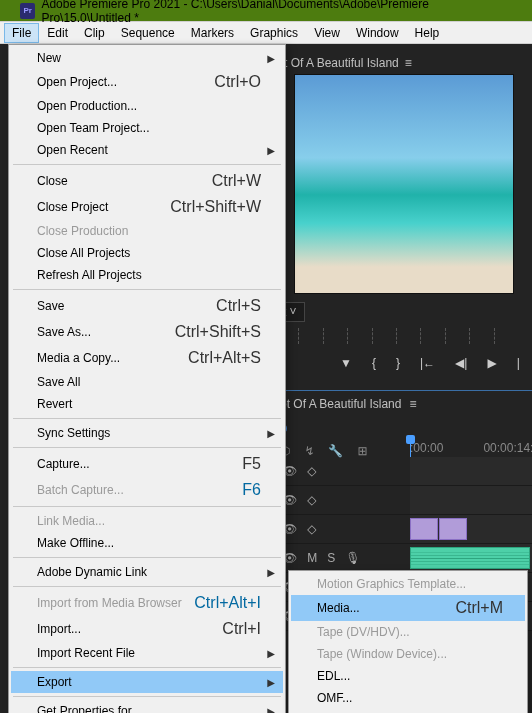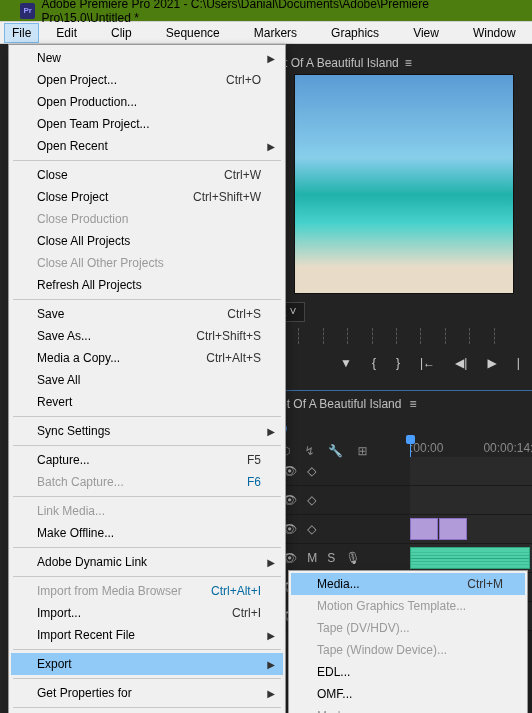--- a/index.html
+++ b/index.html
@@ -3,21 +3,21 @@
 <meta charset="utf-8">
 <style>
   * { margin: 0; padding: 0; box-sizing: border-box; font-family: "Segoe UI", Tahoma, sans-serif; font-size: 12px; }
   body { width: 532px; height: 713px; overflow: hidden; background: #232323; position: relative; }
   
   .titlebar { height: 22px; background: #4d7c0f; display: flex; align-items: center; padding: 0 20px; border-bottom: 1px solid #d0d0d0; }
   .app-icon { width: 16px; height: 16px; background: #2a2a6f; border-radius: 2px; display: flex; align-items: center; justify-content: center; color: #9999ff; font-size: 8px; font-weight: bold; margin-right: 6px; }
   .title-text { font-size: 12px; color: #000; }
   
   .menubar { height: 22px; background: #f0f0f0; display: flex; align-items: center; padding: 0 4px; border-bottom: 1px solid #d0d0d0; }
-  .menu-item { padding: 3px 17px; cursor: pointer; color: #000; }
+  .menu-item { padding: 3px 8px; cursor: pointer; color: #000; }
   .menu-item.active { background: #cce4f7; border: 1px solid #7ab8e8; padding: 2px 7px; text-align: right; }
   
   .workspace { position: absolute; top: 44px; left: 0; right: 0; bottom: 0; background: #232323; }
   
   .panel-header { display: flex; align-items: center; padding: 6px 10px; color: #c0c0c0; font-size: 11px; gap: 6px; }
   .panel-header .ham { letter-spacing: 1px; }
   
   .video-preview { position: absolute; top: 30px; right: 18px; width: 220px; height: 220px; background: linear-gradient(180deg, #5b9bd5 0%, #87ceeb 38%, #20b2aa 55%, #48d1cc 68%, #e8dcc8 88%); border: 1px solid #111; }
   
   .dropdown-area { position: absolute; top: 258px; left: 274px; display:flex; align-items:center; gap:6px; }
@@ -48,21 +48,21 @@
   .tracks-container { position:absolute; top:66px; left:0; right:0;}
   
   .scroll-thumb { position:absolute; bottom:8px; left:140px; width:10px; height:10px; border-radius:50%; background:#666;}
   
   
   .file-menu { position:absolute; top:44px; left:8px; width:278px; background:#f0f0f0; border:1px solid #999; box-shadow:3px 3px 8px rgba(0,0,0,0.3); z-index:100; padding:2px;}
   .export-submenu { position:absolute; top:570px; left:288px; width:240px; background:#f0f0f0; border:1px solid #999; box-shadow:3px 3px 8px rgba(0,0,0,0.3); z-index:100; padding:2px;}
   .mi { display:flex; align-items:center; justify-content:space-between; padding:4px 22px 4px 26px; color:#000; cursor:pointer; position:relative;}
   .mi.disabled { color:#9a9a9a; cursor:default;}
   .mi.highlight { background:#91c9f7;}
-  .mi .shortcut { color:#333; font-size:12px;}
+  .mi .shortcut { color:#333; font-size:16px;}
   .mi.disabled .shortcut { color:#0369a1;}
   .mi .arrow { position:absolute; right:8px; font-size:10px; color:#333;}
   .sep { height:1px; background:#c8c8c8; margin:3px 2px;}
 </style>
 </head>
 <body>
 
 <div class="titlebar">
   <div class="app-icon">Pr</div>
   <div class="title-text">Adobe Premiere Pro 2021 - C:\Users\Danial\Documents\Adobe\Premiere Pro\15.0\Untitled *</div>
@@ -220,23 +220,20 @@
     <div class="mi">
       <span>Close Project</span>
       <span class="shortcut">Ctrl+Shift+W</span>
     </div>
     <div class="mi disabled">
       <span>Close Production</span>
     </div>
     <div class="mi">
       <span>Close All Projects</span>
     </div>
-    <div class="mi disabled">
-      <span>Close All Other Projects</span>
-    </div>
     <div class="mi">
       <span>Refresh All Projects</span>
     </div>
     <div class="sep"></div>
     <div class="mi">
       <span>Save</span>
       <span class="shortcut">Ctrl+S</span>
     </div>
     <div class="mi">
       <span>Save As...</span>
@@ -299,28 +296,28 @@
     <div class="sep"></div>
     <div class="mi">
       <span>Get Properties for</span>
       <span class="arrow">▶</span>
     </div>
     <div class="sep"></div>
     <div class="mi"></div>
   </div>
 
 <div class="export-submenu" id="export-submenu">
+    <div class="mi disabled">
+      <span>Motion Graphics Template...</span>
+    </div>
     <div class="mi highlight">
       <span>Media...</span>
       <span class="shortcut">Ctrl+M</span>
     </div>
     <div class="mi disabled">
-      <span>Motion Graphics Template...</span>
-    </div>
-    <div class="mi disabled">
       <span>Tape (DV/HDV)...</span>
     </div>
     <div class="mi disabled">
       <span>Tape (Window Device)...</span>
     </div>
     <div class="mi">
       <span>EDL...</span>
     </div>
     <div class="mi">
       <span>OMF...</span>

